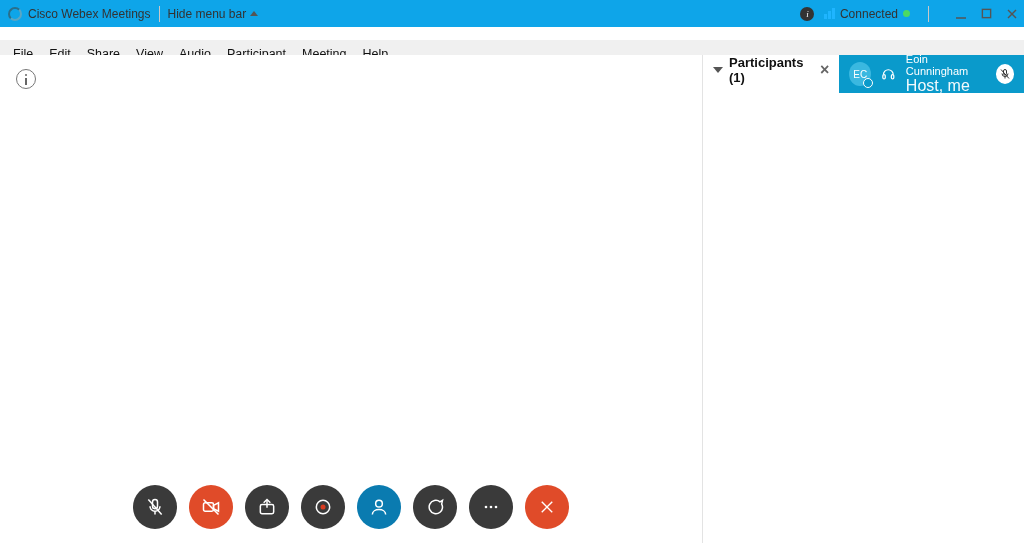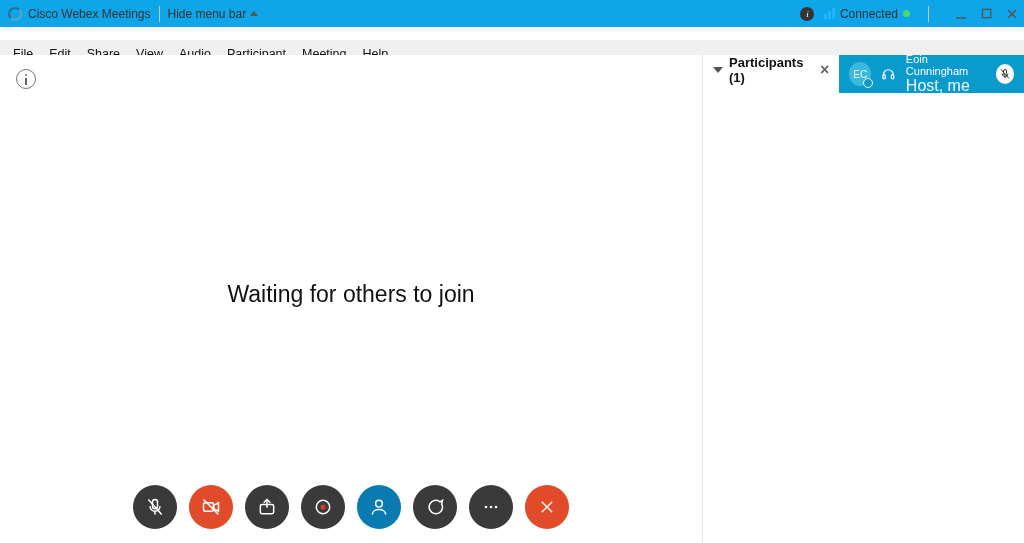--- a/index.html
+++ b/index.html
@@ -212,21 +212,20 @@
   <div class="item"><span class="u">A</span>udio</div>
   <div class="item"><span class="u">P</span>articipant</div>
   <div class="item"><span class="u">M</span>eeting</div>
   <div class="item"><span class="u">H</span>elp</div>
 </div>
 
 <div class="workspace">
 
   <div class="stage">
     <div class="info-tl"></div>
-    <div class="main-text">Waiting for others to join</div>
 
     <div class="controls">
       <div class="ctrl">
         <svg width="20" height="20" viewBox="0 0 24 24">
             <rect x="9" y="3" width="6" height="11" rx="3"></rect>
             <path d="M6 11a6 6 0 0 0 12 0"></path>
             <line x1="12" y1="17" x2="12" y2="21"></line>
             <line x1="4" y1="3" x2="20" y2="21"></line>
           </svg>
       </div>

